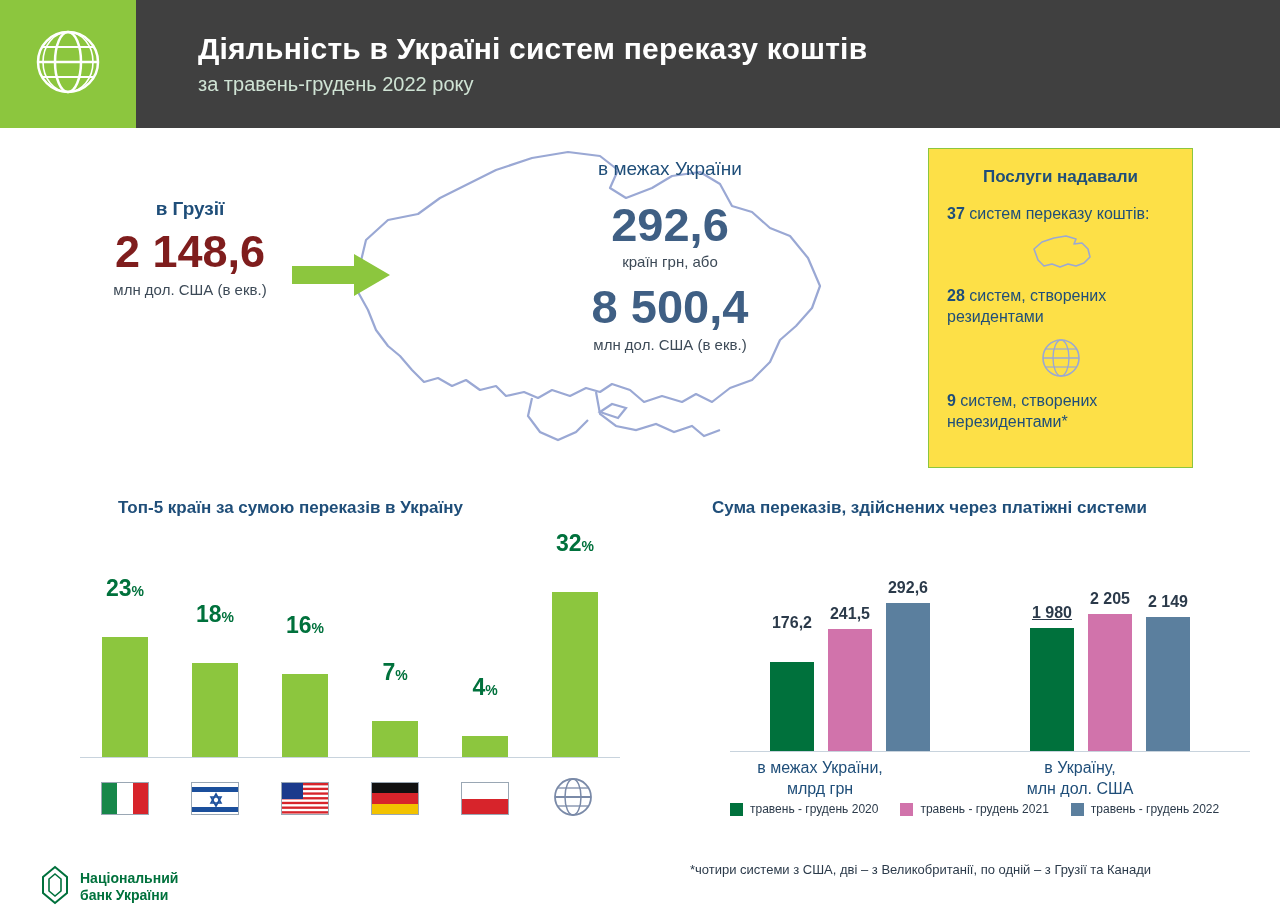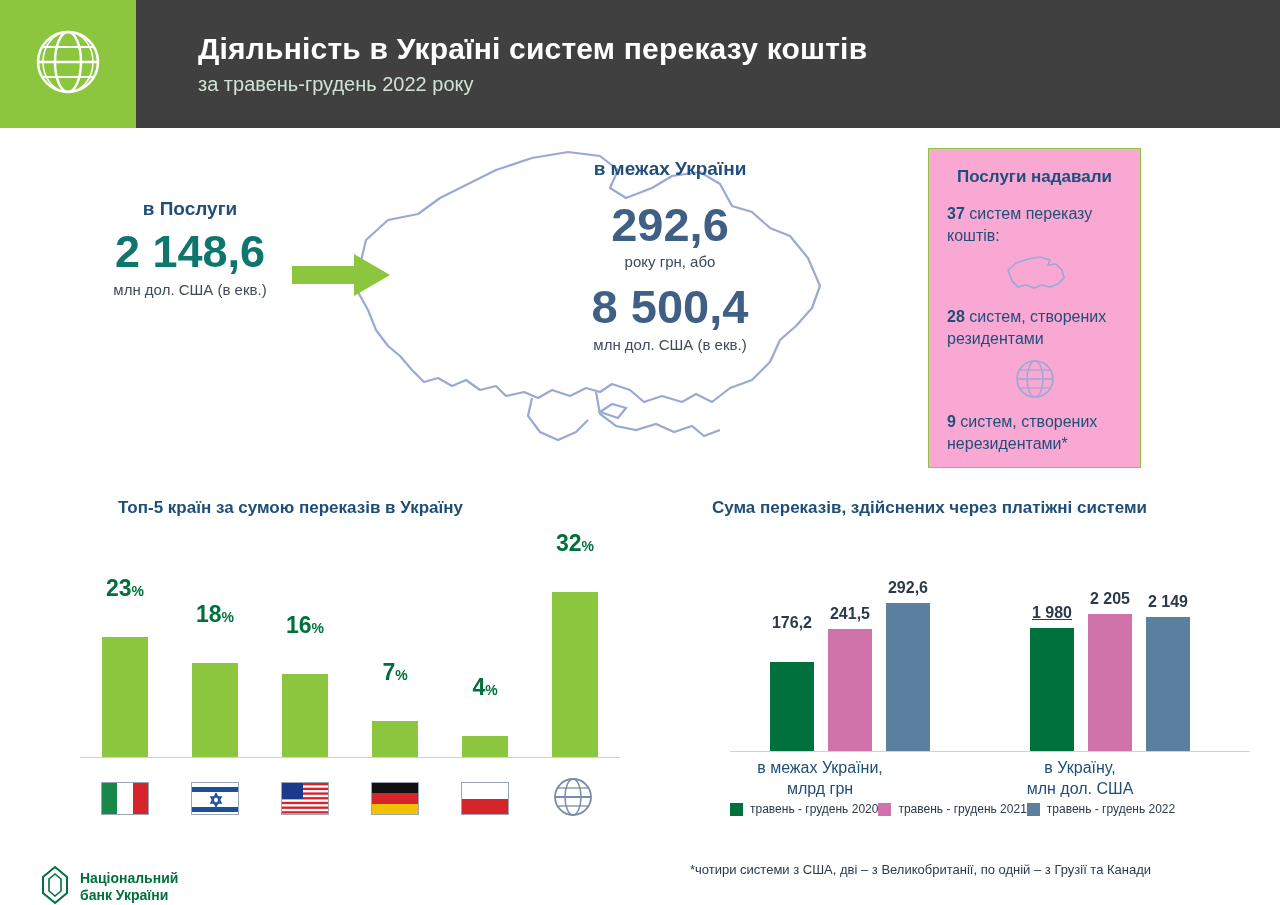--- a/index.html
+++ b/index.html
@@ -40,56 +40,56 @@
   }
   .map-wrap svg { display: block; }
 
   .label-in-ukraine {
     position: absolute; left: 60px; top: 198px; width: 260px; text-align: center;
   }
   .label-in-ukraine .cap {
     font-size: 19px; font-weight: bold; color: #1f4e79;
   }
   .label-in-ukraine .big {
-    font-size: 45px; font-weight: bold; color: #0f766e; line-height: 1.05;
+    font-size: 45px; font-weight: bold; color: #7f1d1d; line-height: 1.05;
     margin-top: 8px;
   }
   .label-in-ukraine .unit {
     font-size: 15px; color: #3d4a57; margin-top: 6px;
   }
 
   .arrow {
     position: absolute; left: 292px; top: 252px;
   }
 
   .label-within {
     position: absolute; left: 470px; top: 158px; width: 400px; text-align: center;
   }
   .label-within .cap {
-    font-size: 19px; font-weight: bold; color: #1f4e79;
+    font-size: 19px; font-weight: normal; color: #1f4e79;
   }
   .label-within .big {
     font-size: 47px; font-weight: bold; color: #3f5f84; line-height: 1.05;
     margin-top: 20px;
   }
   .label-within .unit {
     font-size: 15px; color: #3d4a57; margin-top: 4px;
   }
   .label-within .big2 {
     font-size: 47px; font-weight: bold; color: #3f5f84; line-height: 1.05;
     margin-top: 12px;
   }
   .label-within .unit2 {
     font-size: 15px; color: #3d4a57; margin-top: 4px;
   }
 
   
   .services {
-    position: absolute; left: 928px; top: 148px; width: 213px; height: 320px;
-    border: 1.5px solid #8cc63e; background: #f9a8d4;
+    position: absolute; left: 928px; top: 148px; width: 265px; height: 320px;
+    border: 1.5px solid #8cc63e; background: #fde047;
     padding: 18px 18px 10px 18px;
   }
   .services h3 {
     text-align: center; font-size: 17px; color: #1f4e79; font-weight: bold;
     margin-bottom: 16px;
   }
   .services p {
     font-size: 16px; color: #1f4e79; line-height: 1.35;
   }
   .services p b { font-weight: bold; }
@@ -161,21 +161,21 @@
   .rc-val {
     font-size: 16px; font-weight: bold; color: #2b3a4a; margin-bottom: 6px;
     white-space: nowrap;
   }
   .rc-grouplabel {
     position: absolute; top: 228px; text-align: center; font-size: 16px;
     color: #1f4e79; line-height: 1.3; width: 220px;
   }
   .rc-legend {
     position: absolute; left: 30px; top: 272px; width: 520px;
-    display: flex; font-size: 12px; color: #2b3a4a;
+    display: flex; gap: 22px; font-size: 12px; color: #2b3a4a;
   }
   .rc-legend .li { display: flex; align-items: center; gap: 7px; }
   .rc-legend .sw { width: 13px; height: 13px; display: inline-block; }
 
   .footnote {
     position: absolute; left: 690px; top: 862px; font-size: 13px; color: #2b3a4a;
   }
 </style>
 </head>
 <body>
@@ -207,35 +207,35 @@
          L412,262 L396,254 L382,262 L362,256 L344,262 L330,250 L312,244 L300,252 L286,248
          L270,256 L252,250 L238,258 L224,252 L206,256 L196,246 L180,250 L166,240 L152,246
          L138,238 L124,242 L112,230 L100,216 L88,206 L76,190 L68,170 L58,152 Z"></path>
     <path fill="none" stroke="#9aa8d4" stroke-width="2.2" d="M296,252 L300,274 L316,286 L336,290 L356,284 L374,292 L392,286 L404,296 L420,290"></path>
     <path fill="none" stroke="#9aa8d4" stroke-width="2.2" d="M232,258 L228,276 L240,292 L258,300 L276,292 L288,280"></path>
     <path fill="none" stroke="#9aa8d4" stroke-width="2.2" d="M300,272 L312,264 L326,268 L318,278 Z"></path>
   </svg>
 </div>
 
 <div class="label-in-ukraine">
-  <div class="cap">в Послуги</div>
+  <div class="cap">в Грузії</div>
   <div class="big">2 148,6</div>
   <div class="unit">млн дол. США (в екв.)</div>
 </div>
 
 <div class="arrow">
   <svg width="100" height="46" viewBox="0 0 100 46">
     <path d="M0,14 L62,14 L62,2 L98,23 L62,44 L62,32 L0,32 Z" fill="#8cc63e"></path>
   </svg>
 </div>
 
 <div class="label-within">
   <div class="cap">в межах України</div>
   <div class="big">292,6</div>
-  <div class="unit">року грн, або</div>
+  <div class="unit">країн грн, або</div>
   <div class="big2">8 500,4</div>
   <div class="unit2">млн дол. США (в екв.)</div>
 </div>
 
 <div class="services">
   <h3>Послуги надавали</h3>
 
   <p>
     
     <b>37</b><span> систем переказу коштів:</span>

